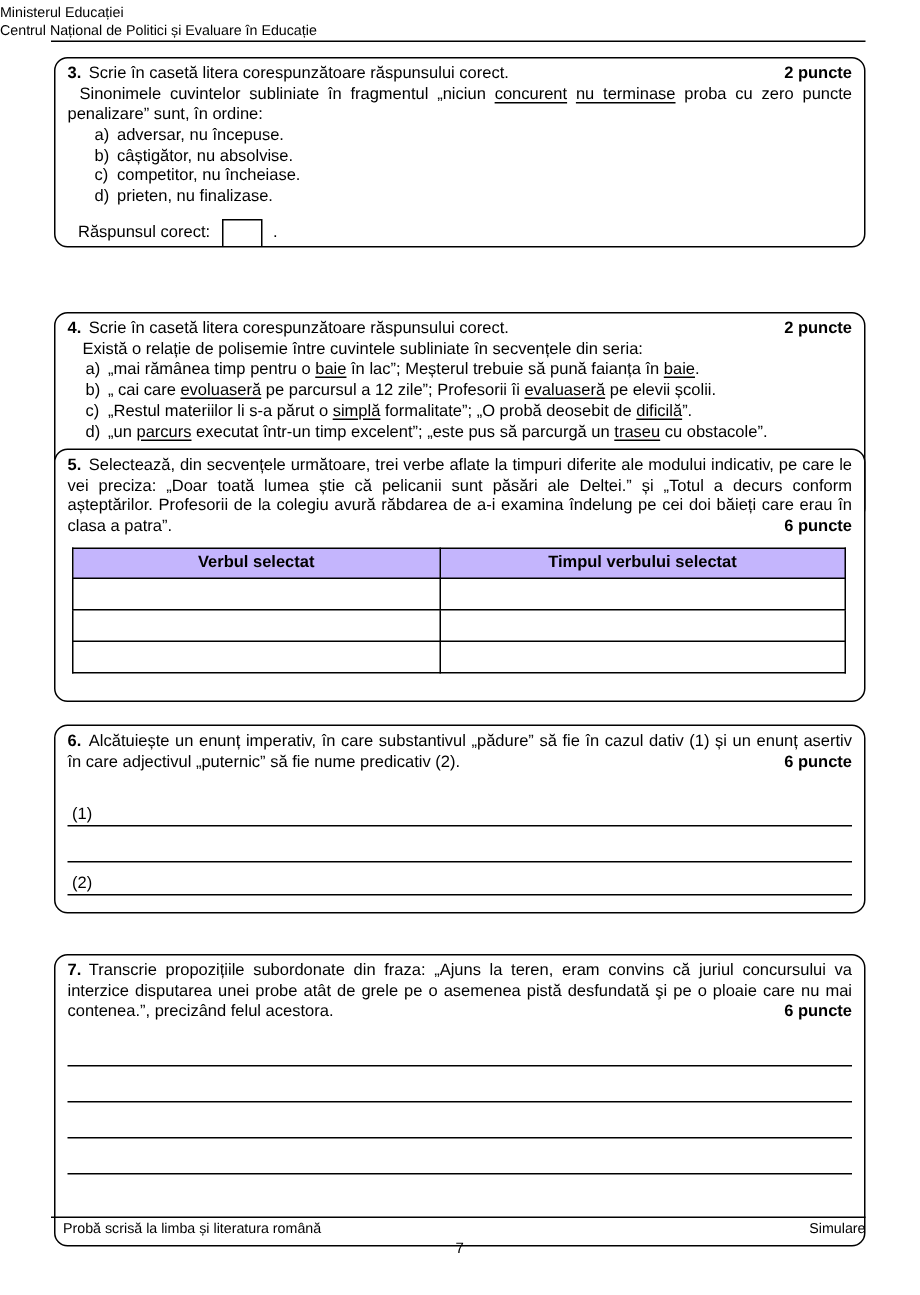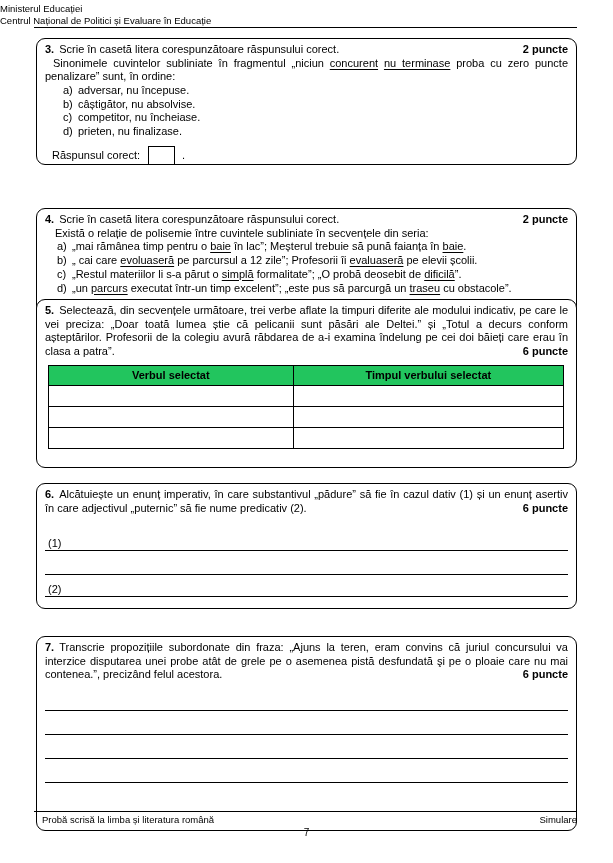--- a/index.html
+++ b/index.html
@@ -33,21 +33,21 @@
   .opt { line-height:13.8px; }
   .opt .letter { display:inline-block; width:15px; }
   u { text-underline-offset:2px; }
 
   .answer { margin-top:6px; margin-left:7px; display:flex; align-items:center; }
   .answer-box { width:27px; height:21px; border:1.4px solid #000;
     margin:1px 7px 0 8px; background:#fff; }
 
   table.vtable { border-collapse:collapse; table-layout:fixed;
     margin:7px 0 0 3px; width:516px; font-size:11px; }
-  table.vtable th { background:#22c55e; font-weight:bold; text-align:center;
+  table.vtable th { background:#c4b5fd; font-weight:bold; text-align:center;
     border:1.3px solid #000; height:20px; }
   table.vtable td { border:1.3px solid #000; height:21px; }
   .col1 { width:47.5%; } .col2 { width:52.5%; }
 
   .wl { border-bottom:1.3px solid #000; display:flex; align-items:flex-end;
     padding-left:3px; }
   #q6 .wl-gap { height:14px; }
   #q6 .wl { height:22px; }
   #q6 .wl.tall { height:24px; }
   #q7 .wl-gap { height:5px; }

